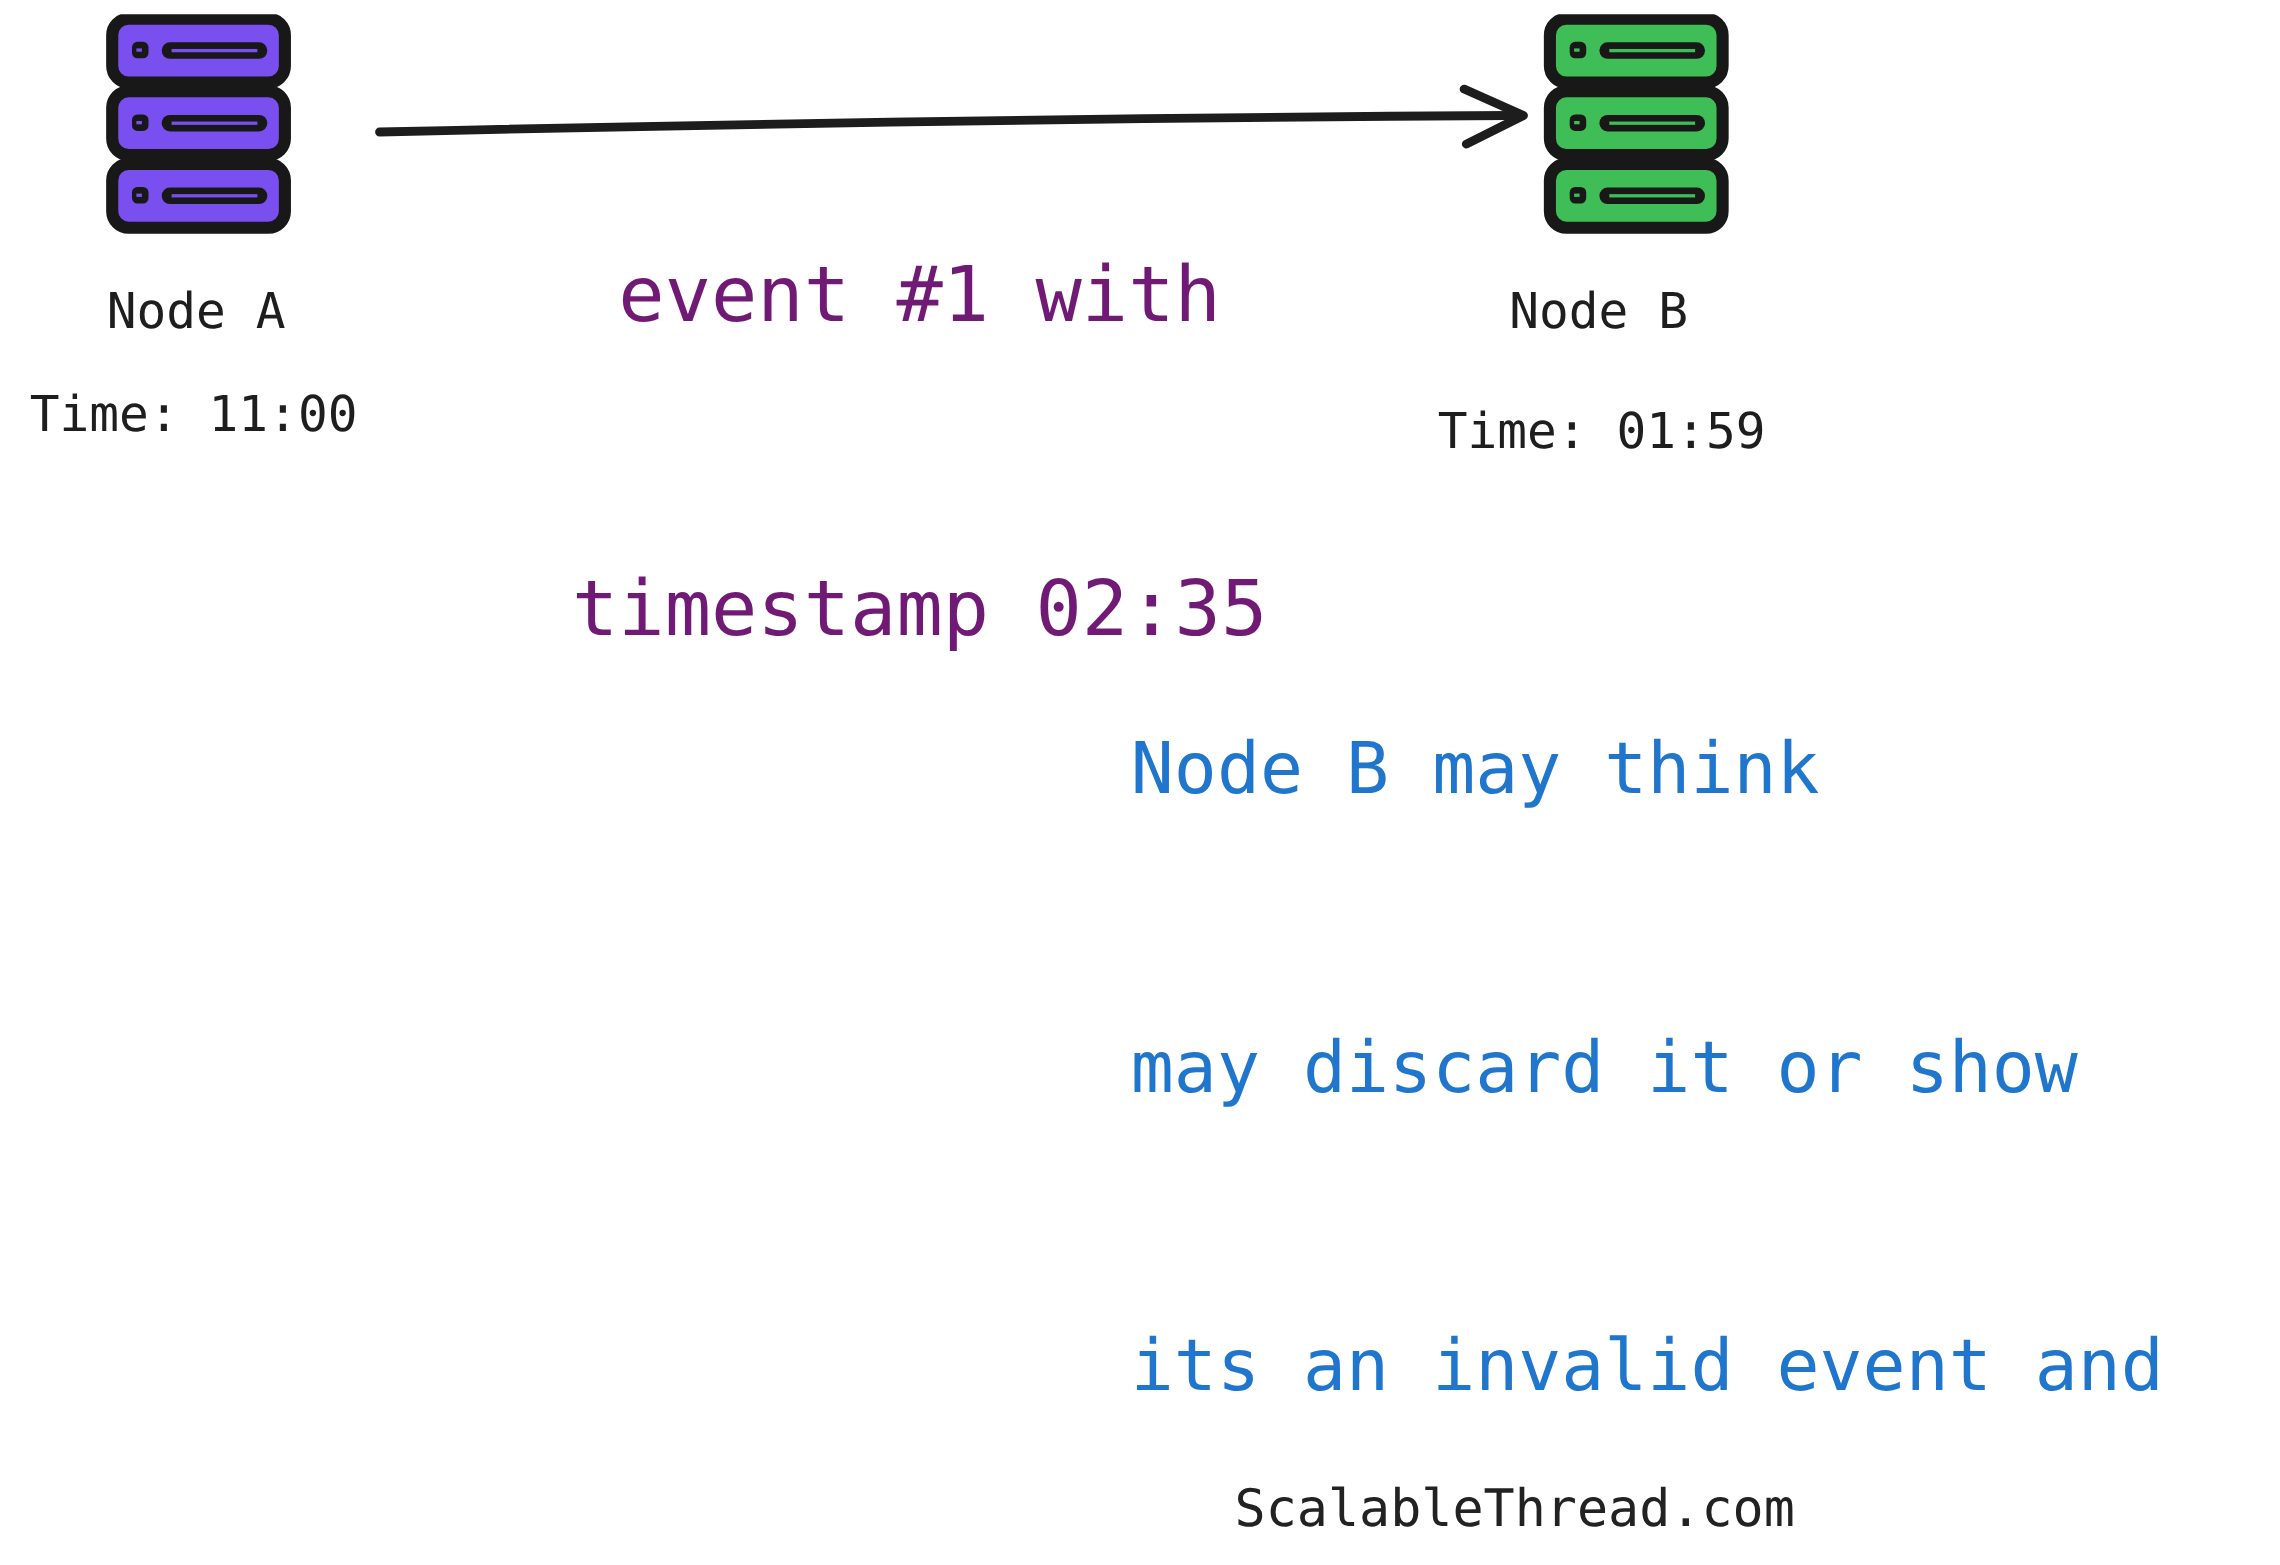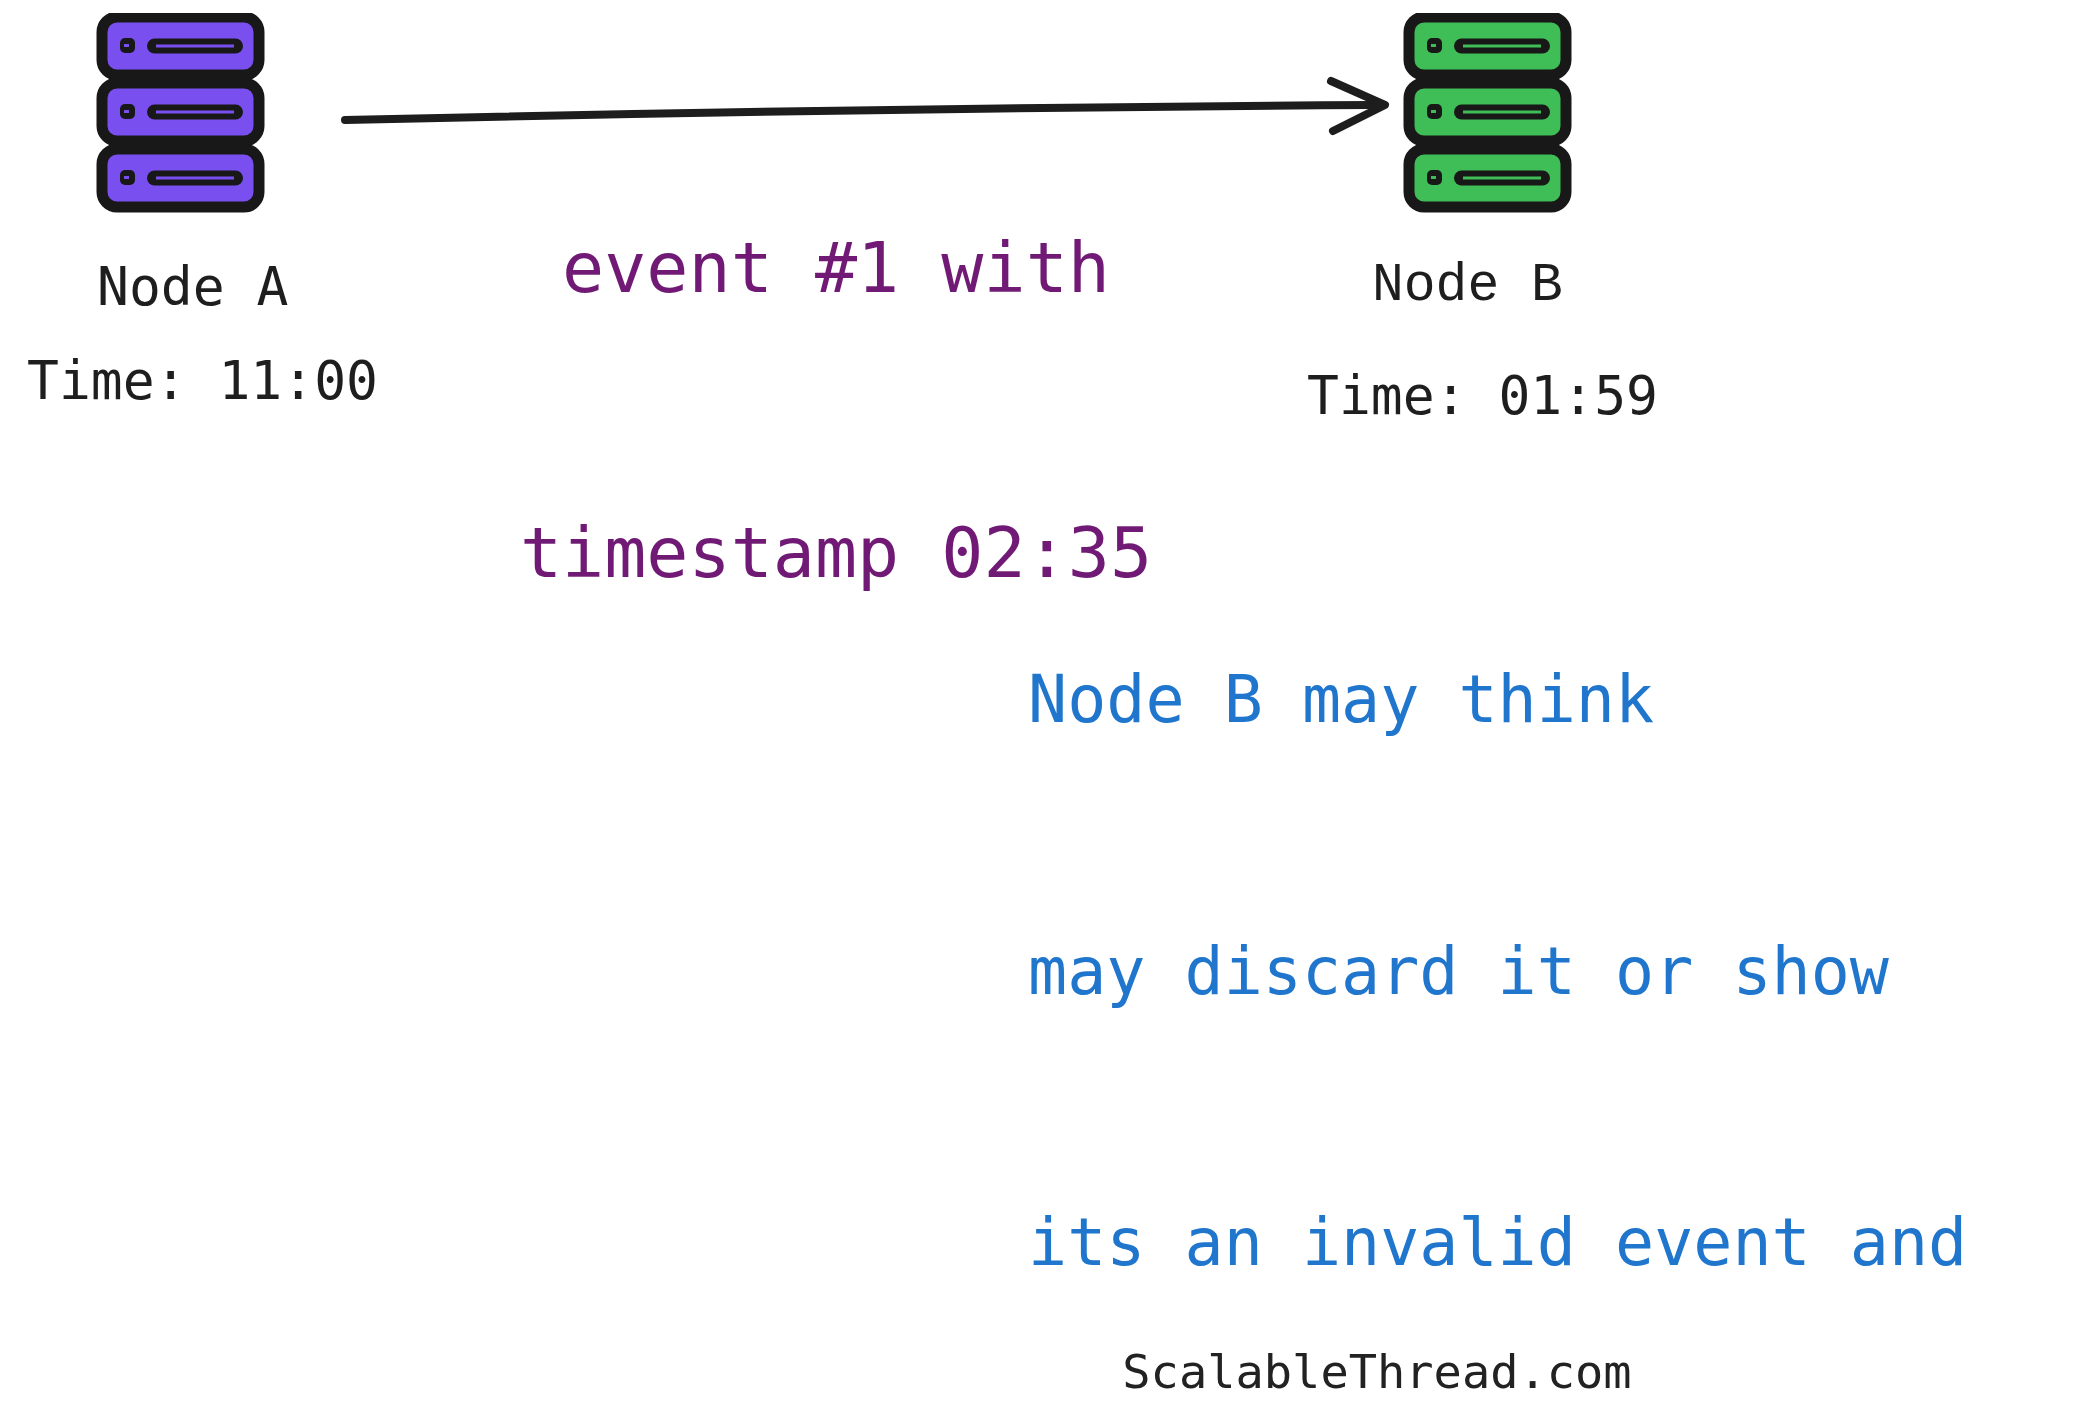--- a/index.html
+++ b/index.html
@@ -12,21 +12,21 @@
     width: 2073px;
     height: 1423px;
     background: #ffffff;
     overflow: hidden;
     font-family: "DejaVu Sans Mono", monospace;
     color: #1e1e1e;
   }
   .server-icon { position: absolute; width: 175px; height: 200px; }
   .node-label {
     position: absolute;
-    font-size: 53px;
+    font-size: 45px;
     line-height: 1;
     white-space: pre;
     color: #1e1e1e;
   }
   .arrow-svg {
     position: absolute;
     left: 333px;
     top: 74px;
     width: 1075px;
     height: 70px;
@@ -119,21 +119,21 @@
       <rect x="63" y="97.5" width="78" height="3"></rect>
 
       <rect x="9" y="136" width="157" height="58" rx="15" stroke="#181818" stroke-width="11"></rect>
       <rect x="27" y="157" width="15" height="15" rx="5" fill="#181818"></rect>
       <rect x="31" y="163" width="5" height="3"></rect>
       <rect x="54" y="157.5" width="96" height="15" rx="7.5" fill="#181818"></rect>
       <rect x="63" y="163.5" width="78" height="3"></rect>
     </g>
   </svg>
 
-  <div class="node-label" style="left:1372px; top:260px;font-family:Liberation Mono, monospace;">Node B</div>
+  <div class="node-label" style="left:1372px; top:260px;">Node B</div>
   <div class="node-label" style="left:1307px; top:354px;margin-top:15px;">Time: 01:59</div>
 
   <div class="annotation" style="color: rgb(31, 118, 204);">
     <div>Node B may think</div>
     <div>may discard it or show</div>
     <div>its an invalid event and</div>
     
     
     
     

